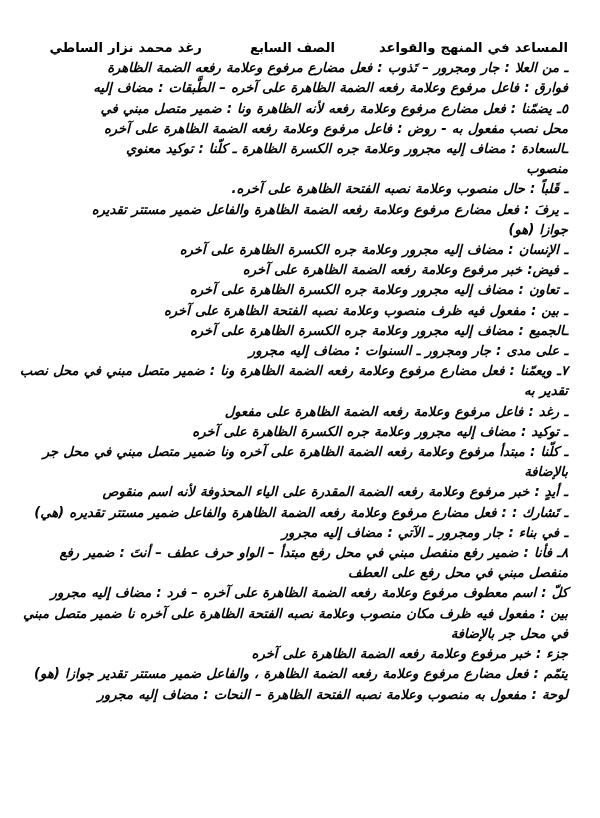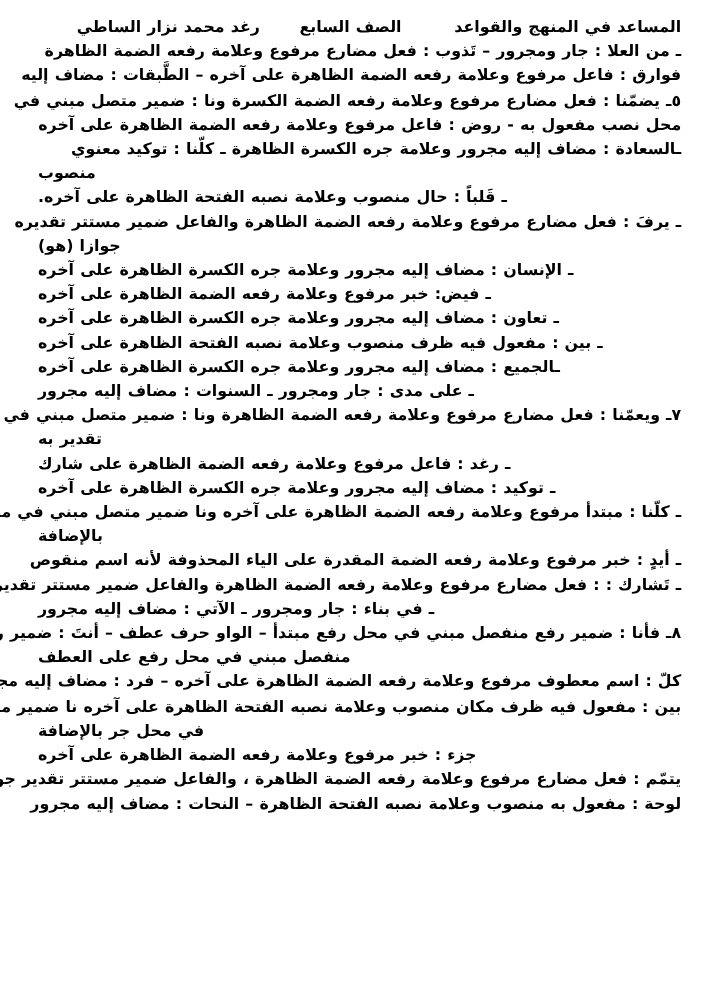--- a/index.html
+++ b/index.html
@@ -41,63 +41,64 @@
     flex-direction: row;
     justify-content: flex-start;
     align-items: baseline;
     direction: rtl;
     font-weight: bold;
     font-size: 13.2px;
     line-height: 20.2px;
     margin-bottom: 0px;
     white-space: nowrap;
   }
-  .header-seg-title { margin-left: 44px; }
-  .header-seg-grade { margin-left: 33px; }
+  .header-seg-title { margin-left: 44px; margin-top: 24px; }
+  .header-seg-grade { margin-left: 48px; }
   .header-seg-name  { margin-left: 16px; }
 
   
   .line {
     white-space: nowrap;
+    font-style: italic;
   }
 
   .align-right  { text-align: right; }
-  .align-center { text-align: left; }
+  .align-center { text-align: right; }
 </style>
 </head>
 <body>
 
 <div class="page">
 
   <div class="doc-body">
 
     <div class="header-line">
       <span class="header-seg-title">المساعد في المنهج والقواعد</span>
       <span class="header-seg-grade">الصف السابع</span>
       <span class="header-seg-name">رغد محمد نزار الساطي</span>
     </div>
 
     <div class="line align-right">ـ من العلا : جار ومجرور – تَذوب : فعل مضارع مرفوع وعلامة رفعه الضمة الظاهرة</div>
     <div class="line align-right">فوارق : فاعل مرفوع وعلامة رفعه الضمة الظاهرة على آخره – الطَّبقات : مضاف إليه</div>
-    <div class="line align-right">٥ـ يضمّنا : فعل مضارع مرفوع وعلامة رفعه الضمة الكسرة ونا : ضمير متصل مبني في</div>
+    <div class="line align-right">٥ـ يضمّنا : فعل مضارع مرفوع وعلامة رفعه لأنه الظاهرة ونا : ضمير متصل مبني في</div>
     <div class="line align-right">محل نصب مفعول به  - روض : فاعل مرفوع وعلامة رفعه الضمة الظاهرة على آخره</div>
     <div class="line align-right">ـالسعادة : مضاف إليه مجرور وعلامة جره الكسرة الظاهرة  ـ كلّنا : توكيد معنوي</div>
     <div class="line align-center">منصوب</div>
     <div class="line align-center">ـ قَلباً : حال منصوب وعلامة نصبه الفتحة الظاهرة على آخره.</div>
     <div class="line align-right">ـ يرفَ : فعل مضارع مرفوع وعلامة رفعه الضمة الظاهرة والفاعل ضمير مستتر تقديره</div>
     <div class="line align-center">جوازا (هو)</div>
     <div class="line align-center">ـ الإنسان : مضاف إليه مجرور وعلامة جره الكسرة الظاهرة على آخره</div>
     <div class="line align-center">ـ فيض: خبر مرفوع وعلامة رفعه الضمة الظاهرة على آخره</div>
     <div class="line align-center">ـ تعاون : مضاف إليه مجرور وعلامة جره الكسرة الظاهرة على آخره</div>
     <div class="line align-center">ـ بين : مفعول فيه ظرف منصوب وعلامة نصبه الفتحة الظاهرة على آخره</div>
     <div class="line align-center">ـالجميع : مضاف إليه مجرور وعلامة جره الكسرة الظاهرة على آخره</div>
     <div class="line align-center">ـ على مدى : جار ومجرور  ـ السنوات : مضاف إليه مجرور</div>
     <div class="line align-right">٧ـ ويعمّنا : فعل مضارع مرفوع وعلامة رفعه الضمة الظاهرة ونا : ضمير متصل مبني في محل نصب</div>
     <div class="line align-center">تقدير به</div>
-    <div class="line align-center">ـ رغد : فاعل مرفوع وعلامة رفعه الضمة الظاهرة على شارك</div>
+    <div class="line align-center">ـ رغد : فاعل مرفوع وعلامة رفعه الضمة الظاهرة على مفعول</div>
     <div class="line align-center">ـ توكيد :   مضاف إليه مجرور وعلامة جره الكسرة الظاهرة على آخره</div>
     <div class="line align-right">ـ كلّنا : مبتدأ مرفوع وعلامة رفعه الضمة الظاهرة على آخره ونا ضمير متصل مبني في محل جر</div>
     <div class="line align-center">بالإضافة</div>
     <div class="line align-center">ـ أيدٍ : خبر مرفوع وعلامة رفعه الضمة المقدرة على الياء المحذوفة لأنه اسم منقوص</div>
     <div class="line align-center">ـ تَشارك : : فعل مضارع مرفوع وعلامة رفعه الضمة الظاهرة والفاعل ضمير مستتر تقديره (هي)</div>
     <div class="line align-center">ـ في بناء : جار ومجرور  ـ الآتي : مضاف إليه مجرور</div>
     <div class="line align-right">٨ـ فأنا : ضمير رفع منفصل مبني في محل رفع مبتدأ – الواو حرف عطف – أنتَ : ضمير رفع</div>
     <div class="line align-center">منفصل مبني في محل  رفع على العطف</div>
     <div class="line align-right">كلّ : اسم معطوف مرفوع وعلامة رفعه الضمة الظاهرة على آخره – فرد : مضاف إليه مجرور</div>
     <div class="line align-right">بين : مفعول فيه ظرف مكان منصوب وعلامة نصبه الفتحة الظاهرة على آخره نا ضمير متصل مبني</div>

